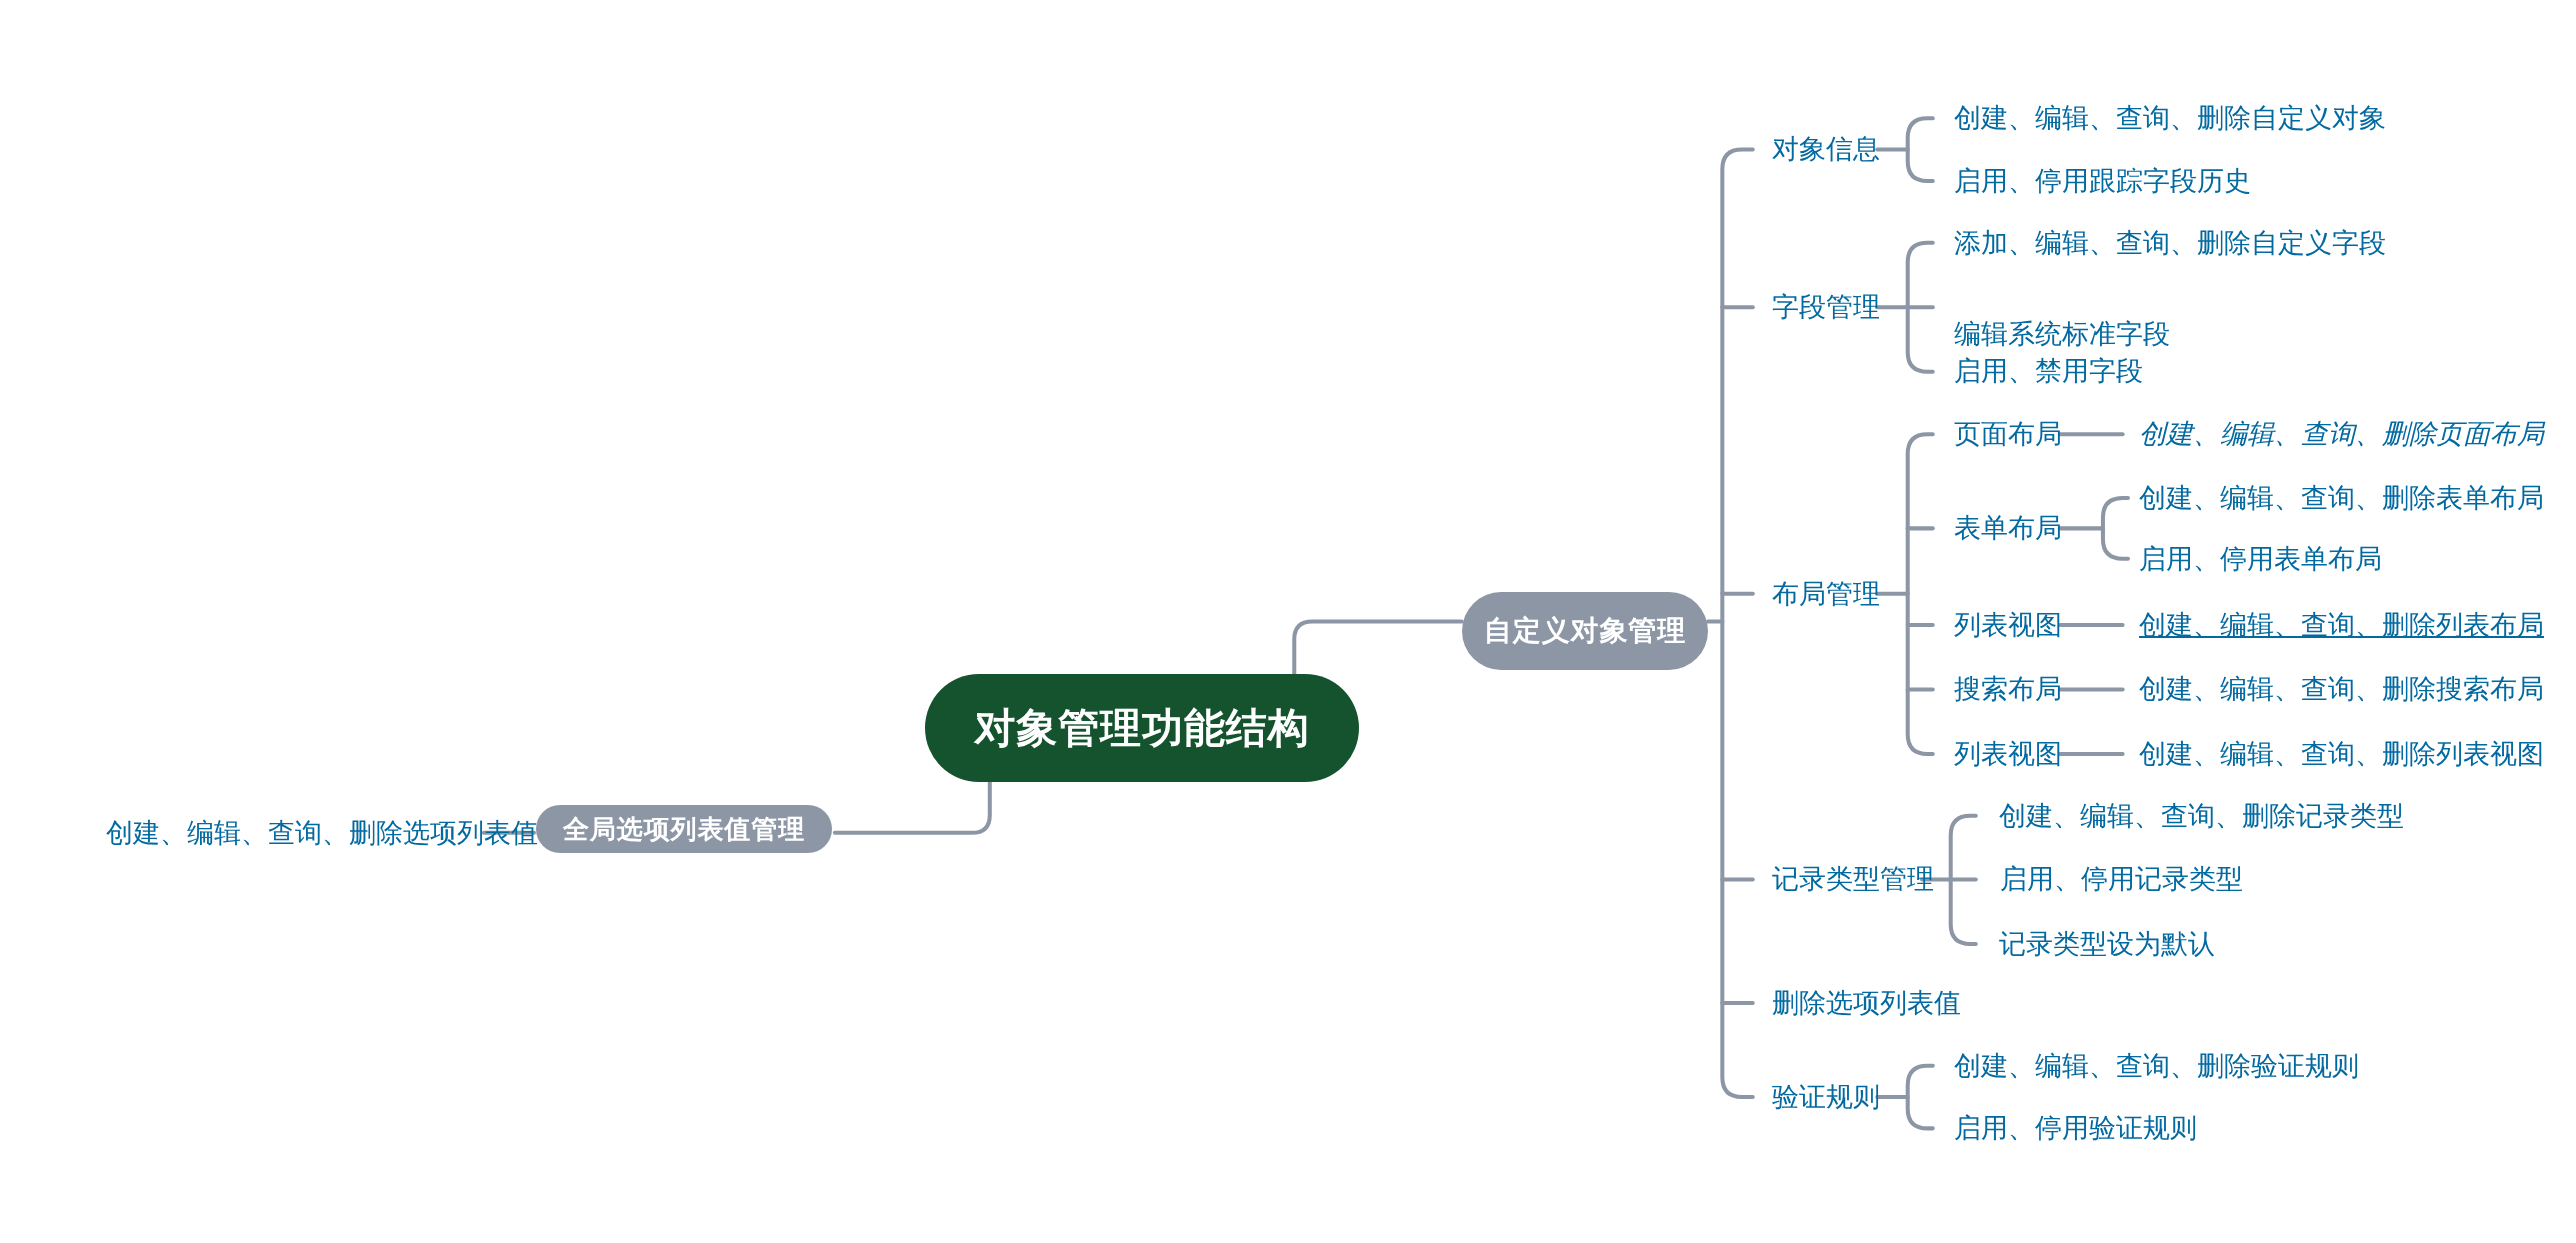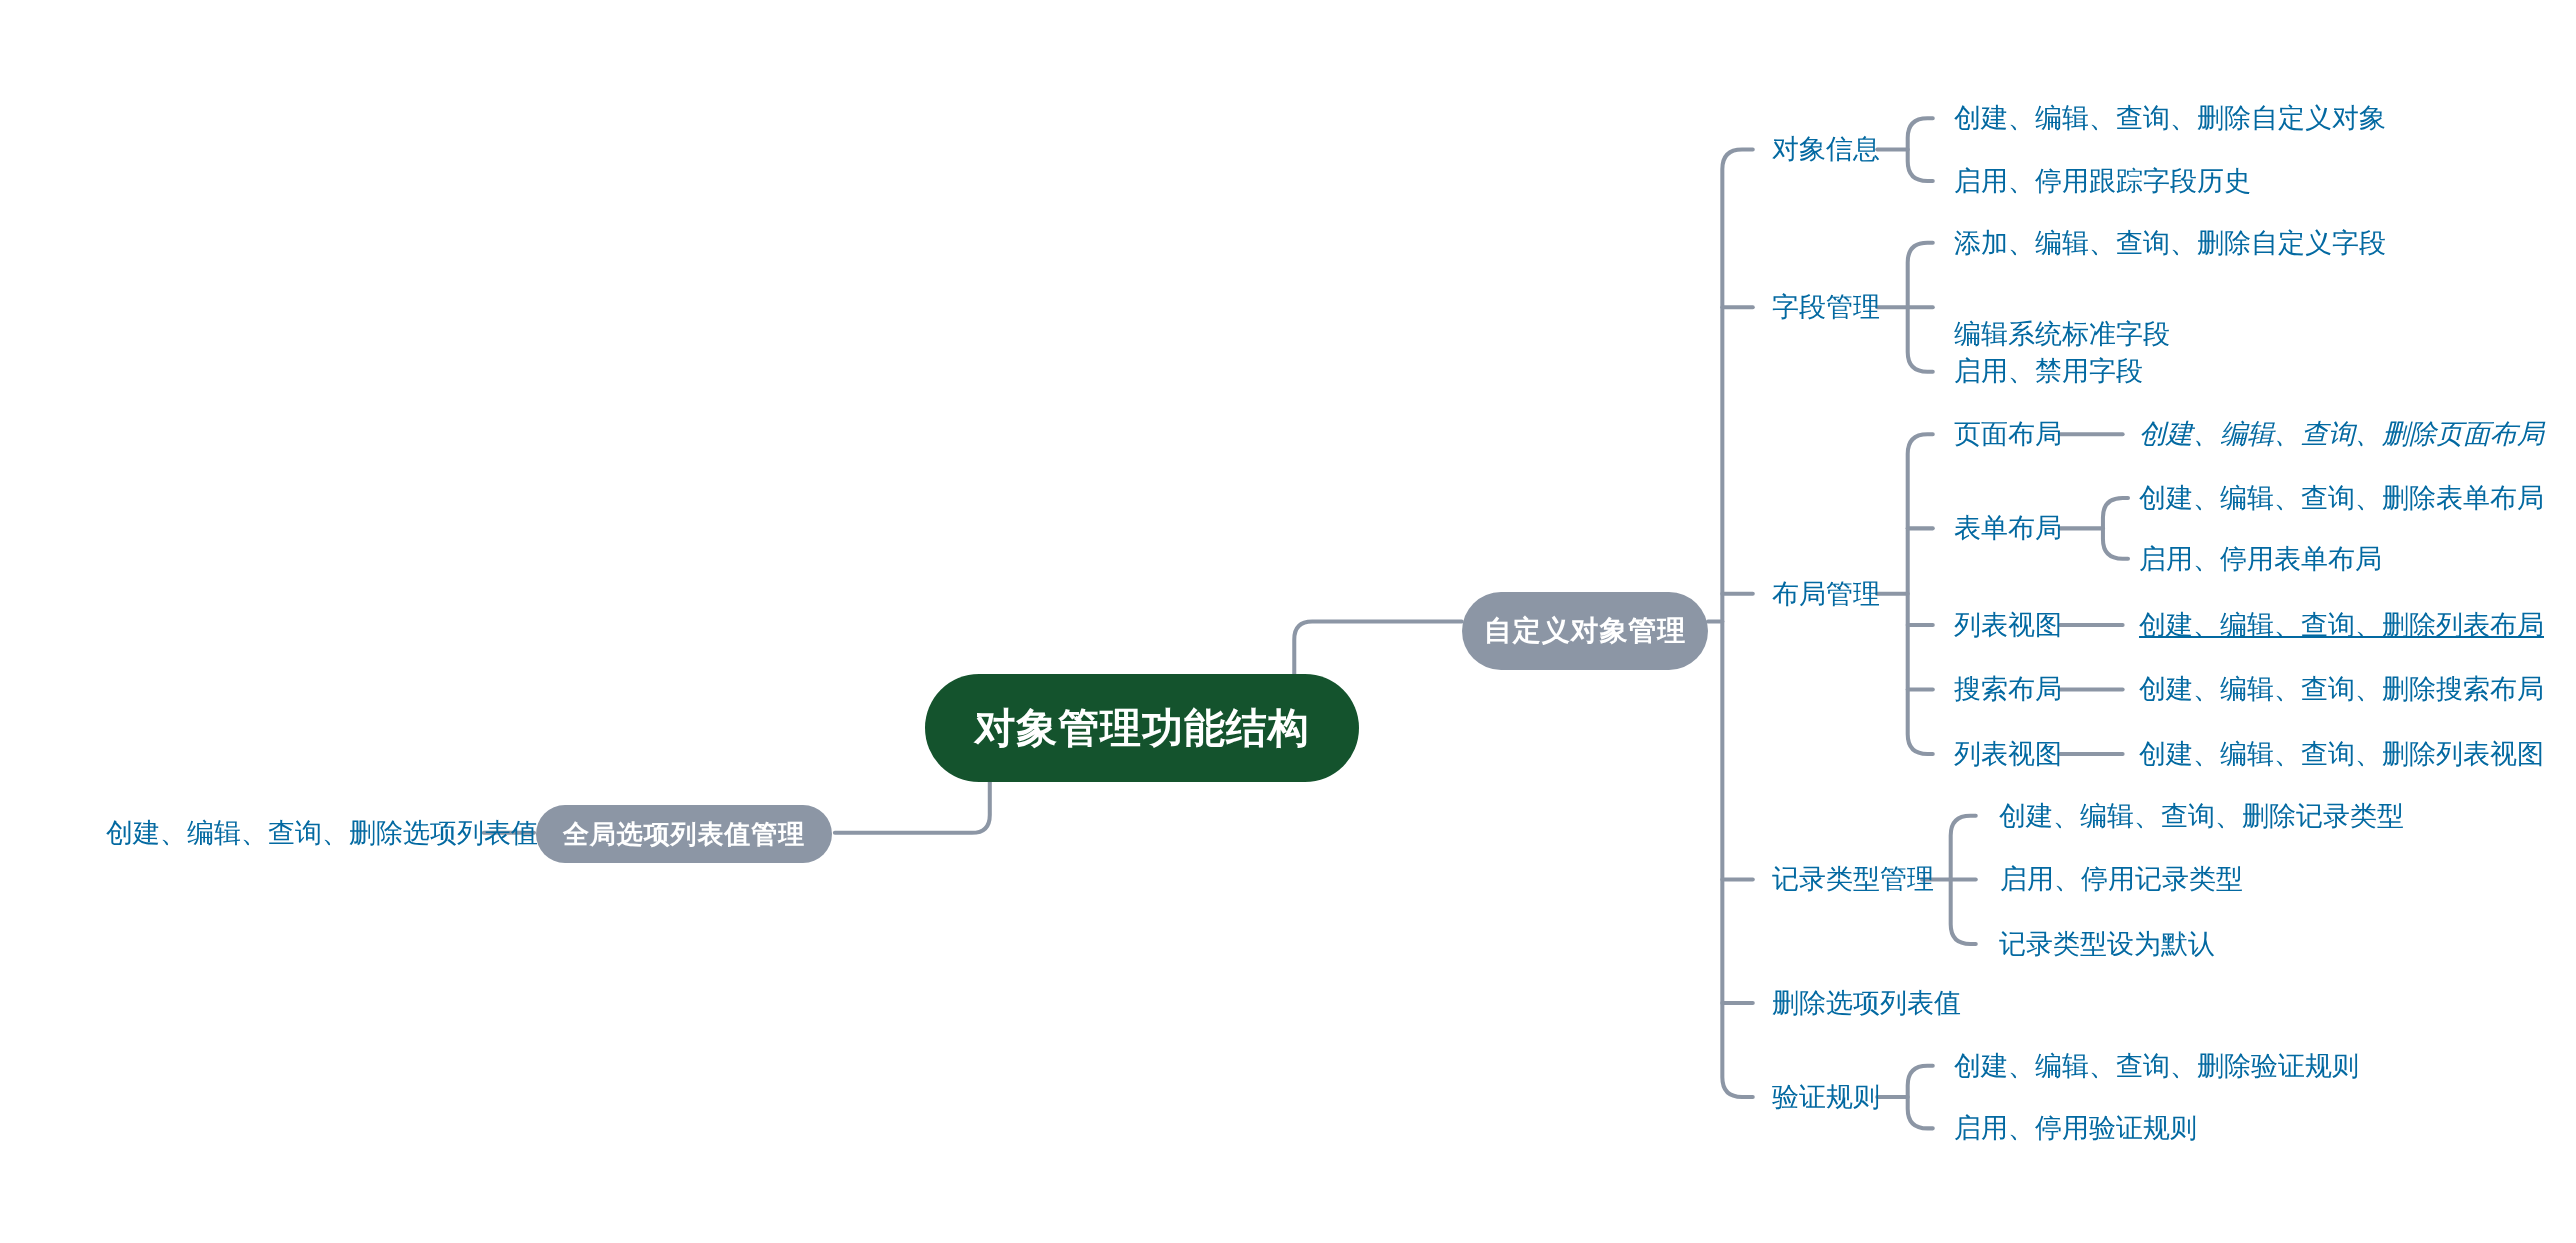--- a/index.html
+++ b/index.html
@@ -19,21 +19,21 @@
     border-radius:895px;
     white-space:nowrap;
     letter-spacing:0.9px;
   }
   .pill.root{
     left:925px;top:674px;width:434px;height:108px;
     background:#14532d;font-size:41px;
   }
   .pill.branch{background:#8c96a5;}
   .pill.branch.right{left:1462px;top:592px;width:246px;height:78px;font-size:28px;}
-  .pill.branch.left{left:536px;top:805px;width:296px;height:58px;font-size:26px;}
+  .pill.branch.left{left:536px;top:805px;width:296px;height:48px;font-size:26px;}
   .topic{
     position:absolute;
     height:30px;line-height:30px;
     font-size:27px;color:#0369a1;
     white-space:nowrap;
   }
 </style>
 </head>
 <body>
 

